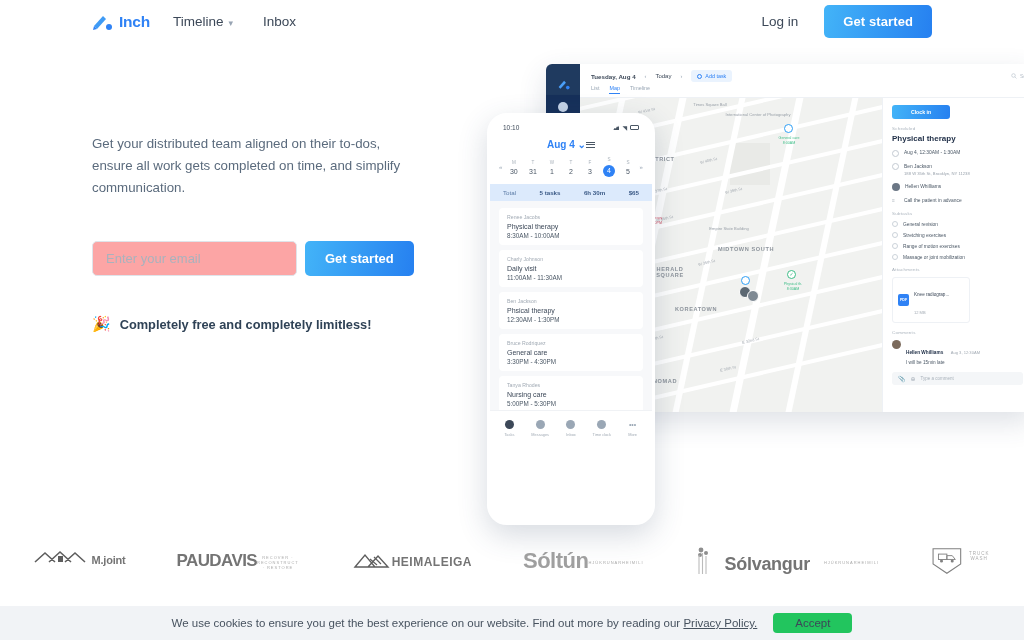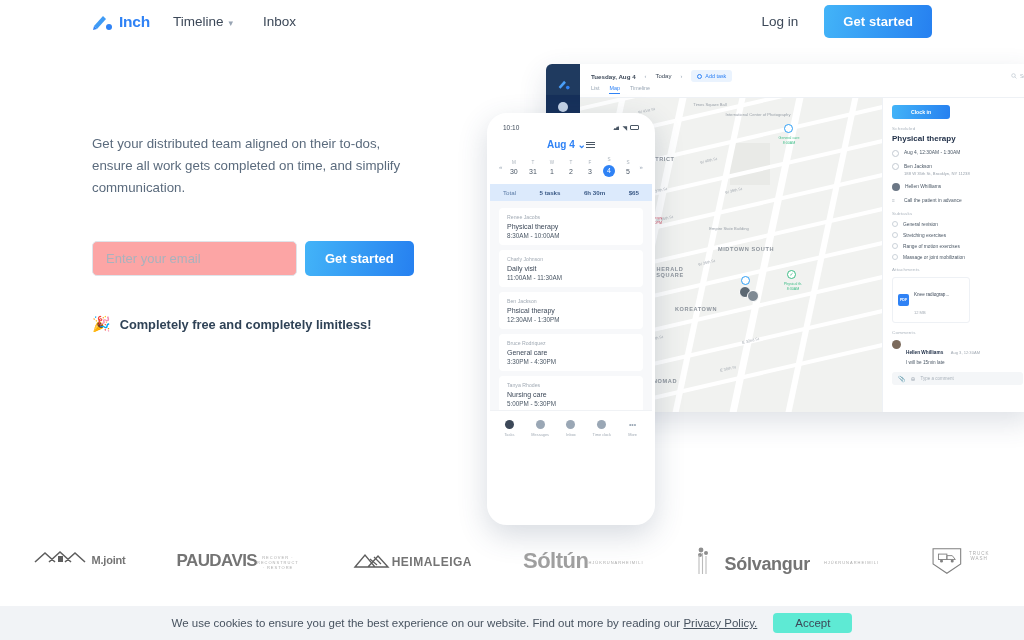--- a/index.html
+++ b/index.html
@@ -195,21 +195,21 @@
   .lg-sub { font-size: 4px; color: #a7acb1; letter-spacing: 1px; margin-top: 2px;}
 
   
   .cookie {
     position: absolute; left: 0; bottom: 0; width: 1024px; height: 34px;
     background: #f1f3f6; display: flex; align-items: center; justify-content: center; gap: 16px;
   }
   .cookie-text { font-size: 11.5px; color: #47525f; }
   .cookie-link { color: #47525f; text-decoration: underline; cursor: pointer; }
   .cookie-btn {
-    background: #5eead4; border: none; border-radius: 4px; font-size: 11.5px;
+    background: #22c55e; border: none; border-radius: 4px; font-size: 11.5px;
     color: #3c4858; padding: 4px 22px; font-family: "Liberation Sans", sans-serif; cursor: pointer;
   }
 </style>
 </head>
 <body>
 
 <div class="topnav">
   <div class="logo-wrap">
     <span class="logo-icon">
       <svg width="20" height="18" viewBox="0 0 20 18">

